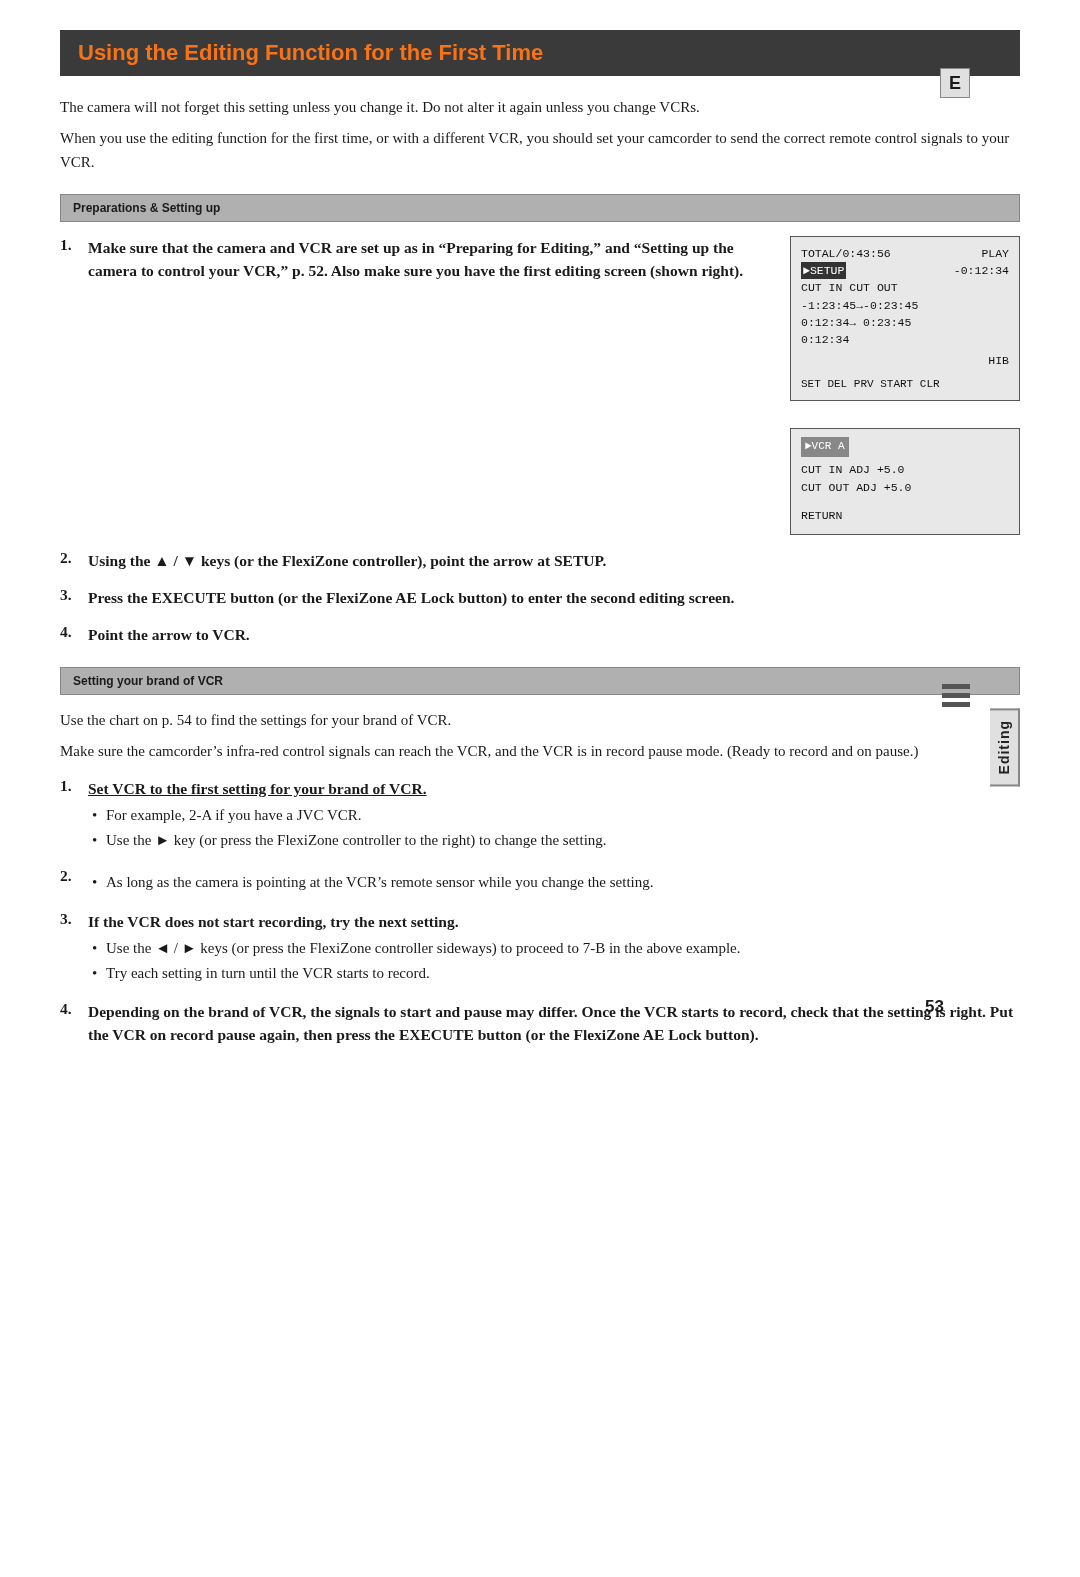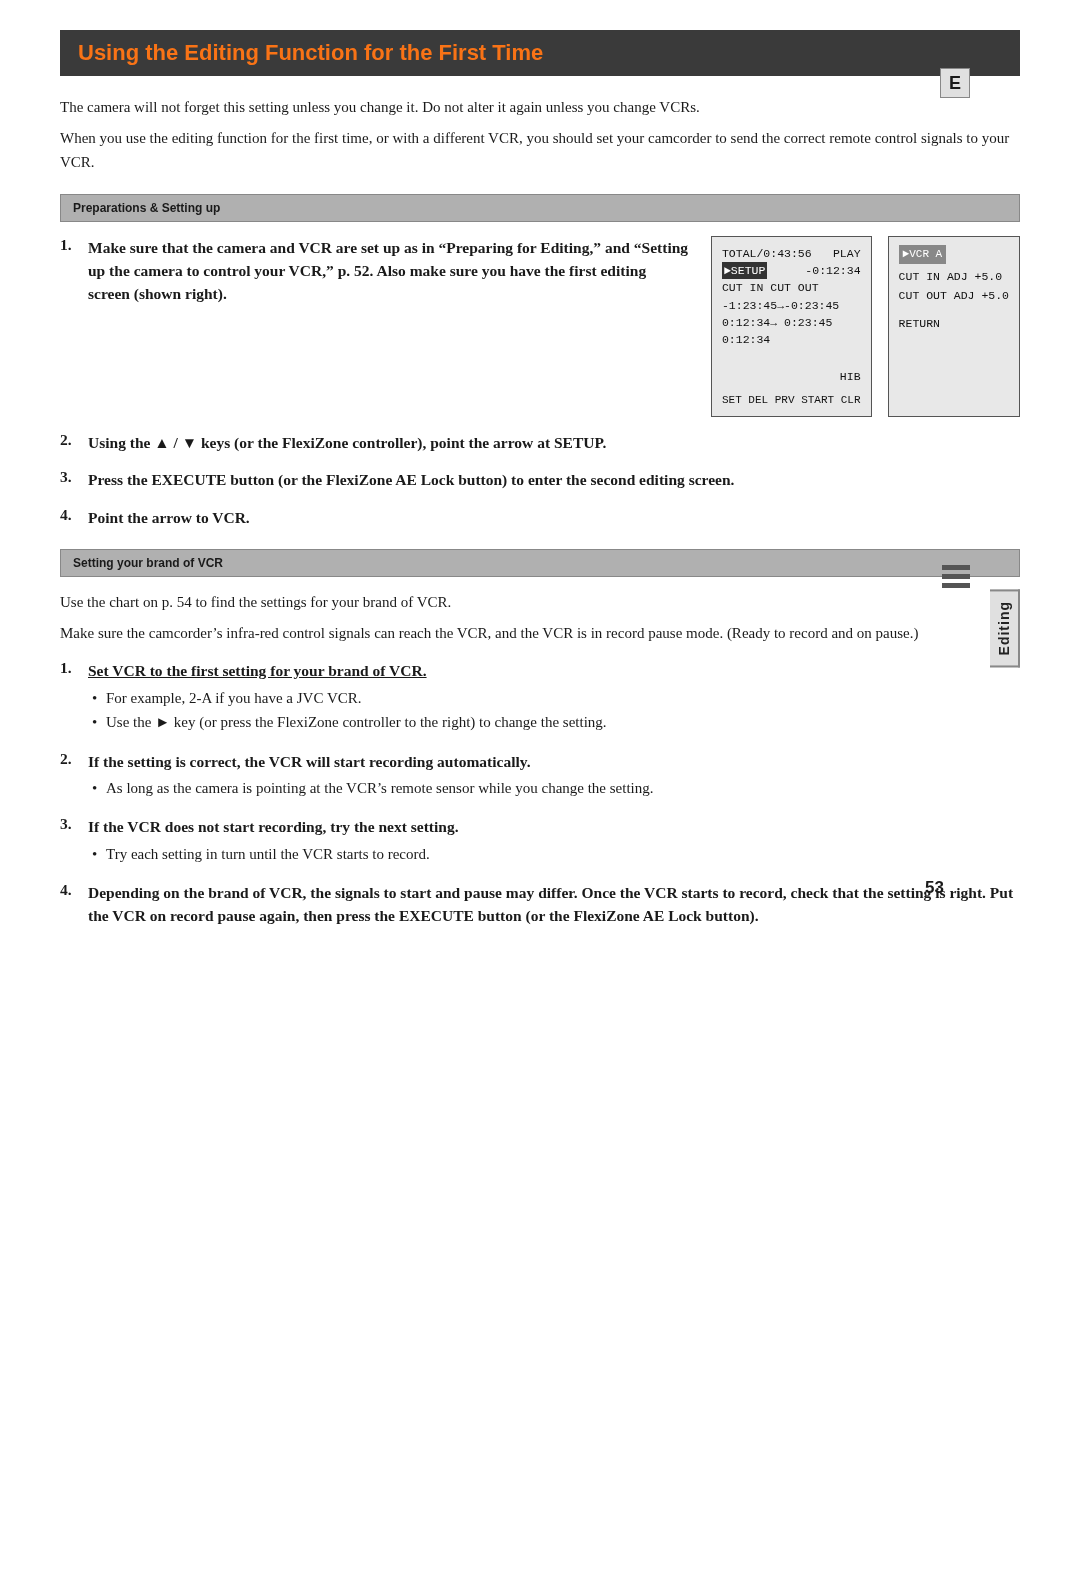--- a/index.html
+++ b/index.html
@@ -92,22 +92,22 @@
       align-items: flex-start;
       gap: 20px;
     }
     .step1-text {
       flex: 1;
     }
 
     
     .vcr-screens {
       display: flex;
-      flex-direction: row;
-      gap: 16px;
+      flex-direction: column;
+      gap: 27px;
       min-width: 230px;
       margin-top: 0px;
     }
     .vcr-screen {
       border: 1px solid #555;
       background: #e8e8e8;
       padding: 8px 10px;
       font-family: 'Courier New', Courier, monospace;
       font-size: 11.5px;
       line-height: 1.5;
@@ -239,21 +239,21 @@
               <span>PLAY</span>
             </div>
             <div class="screen-row">
               <span class="highlight">►SETUP</span>
               <span>-0:12:34</span>
             </div>
             <div>CUT IN   CUT OUT</div>
             <div>-1:23:45→-0:23:45</div>
             <div> 0:12:34→ 0:23:45</div>
             <div> 0:12:34</div>
-            <div style="text-align:right; margin-top:20px;">HIB</div>
+            <div style="text-align:right; margin-top:4px;">HIB</div>
             <div class="screen-buttons">SET DEL PRV  START  CLR</div>
           </div>
 
           <div class="vcr-screen2">
             <div>
               <span class="vcr2-title">►VCR A</span>
             </div>
             <div>CUT IN ADJ    +5.0</div>
             <div>CUT OUT ADJ   +5.0</div>
             <div style="margin-top: 10px;">RETURN</div>
@@ -292,32 +292,32 @@
         <ul class="bullet-list">
           <li>For example, 2-A if you have a JVC VCR.</li>
           <li>Use the ► key (or press the FlexiZone controller to the right) to change the setting.</li>
         </ul>
       </div>
     </li>
 
     <li>
       <span class="num-label">2.</span>
       <div>
-        <div class="num-content">If the setting is correct, the VCR will start recording automatically.</div>
         <ul class="bullet-list">
           <li>As long as the camera is pointing at the VCR’s remote sensor while you change the setting.</li>
         </ul>
       </div>
     </li>
 
     <li>
       <span class="num-label">3.</span>
       <div>
         <div class="num-content">If the VCR does not start recording, try the next setting.</div>
         <ul class="bullet-list">
+          <li>Use the ◄ / ► keys (or press the FlexiZone controller sideways) to proceed to 7-B in the above example.</li>
           <li>Try each setting in turn until the VCR starts to record.</li>
         </ul>
       </div>
     </li>
 
     <li>
       <span class="num-label">4.</span>
       <div class="num-content">Depending on the brand of VCR, the signals to start and pause may differ. Once the VCR starts to record, check that the setting is right. Put the VCR on record pause again, then press the EXECUTE button (or the FlexiZone AE Lock button).</div>
     </li>
 

